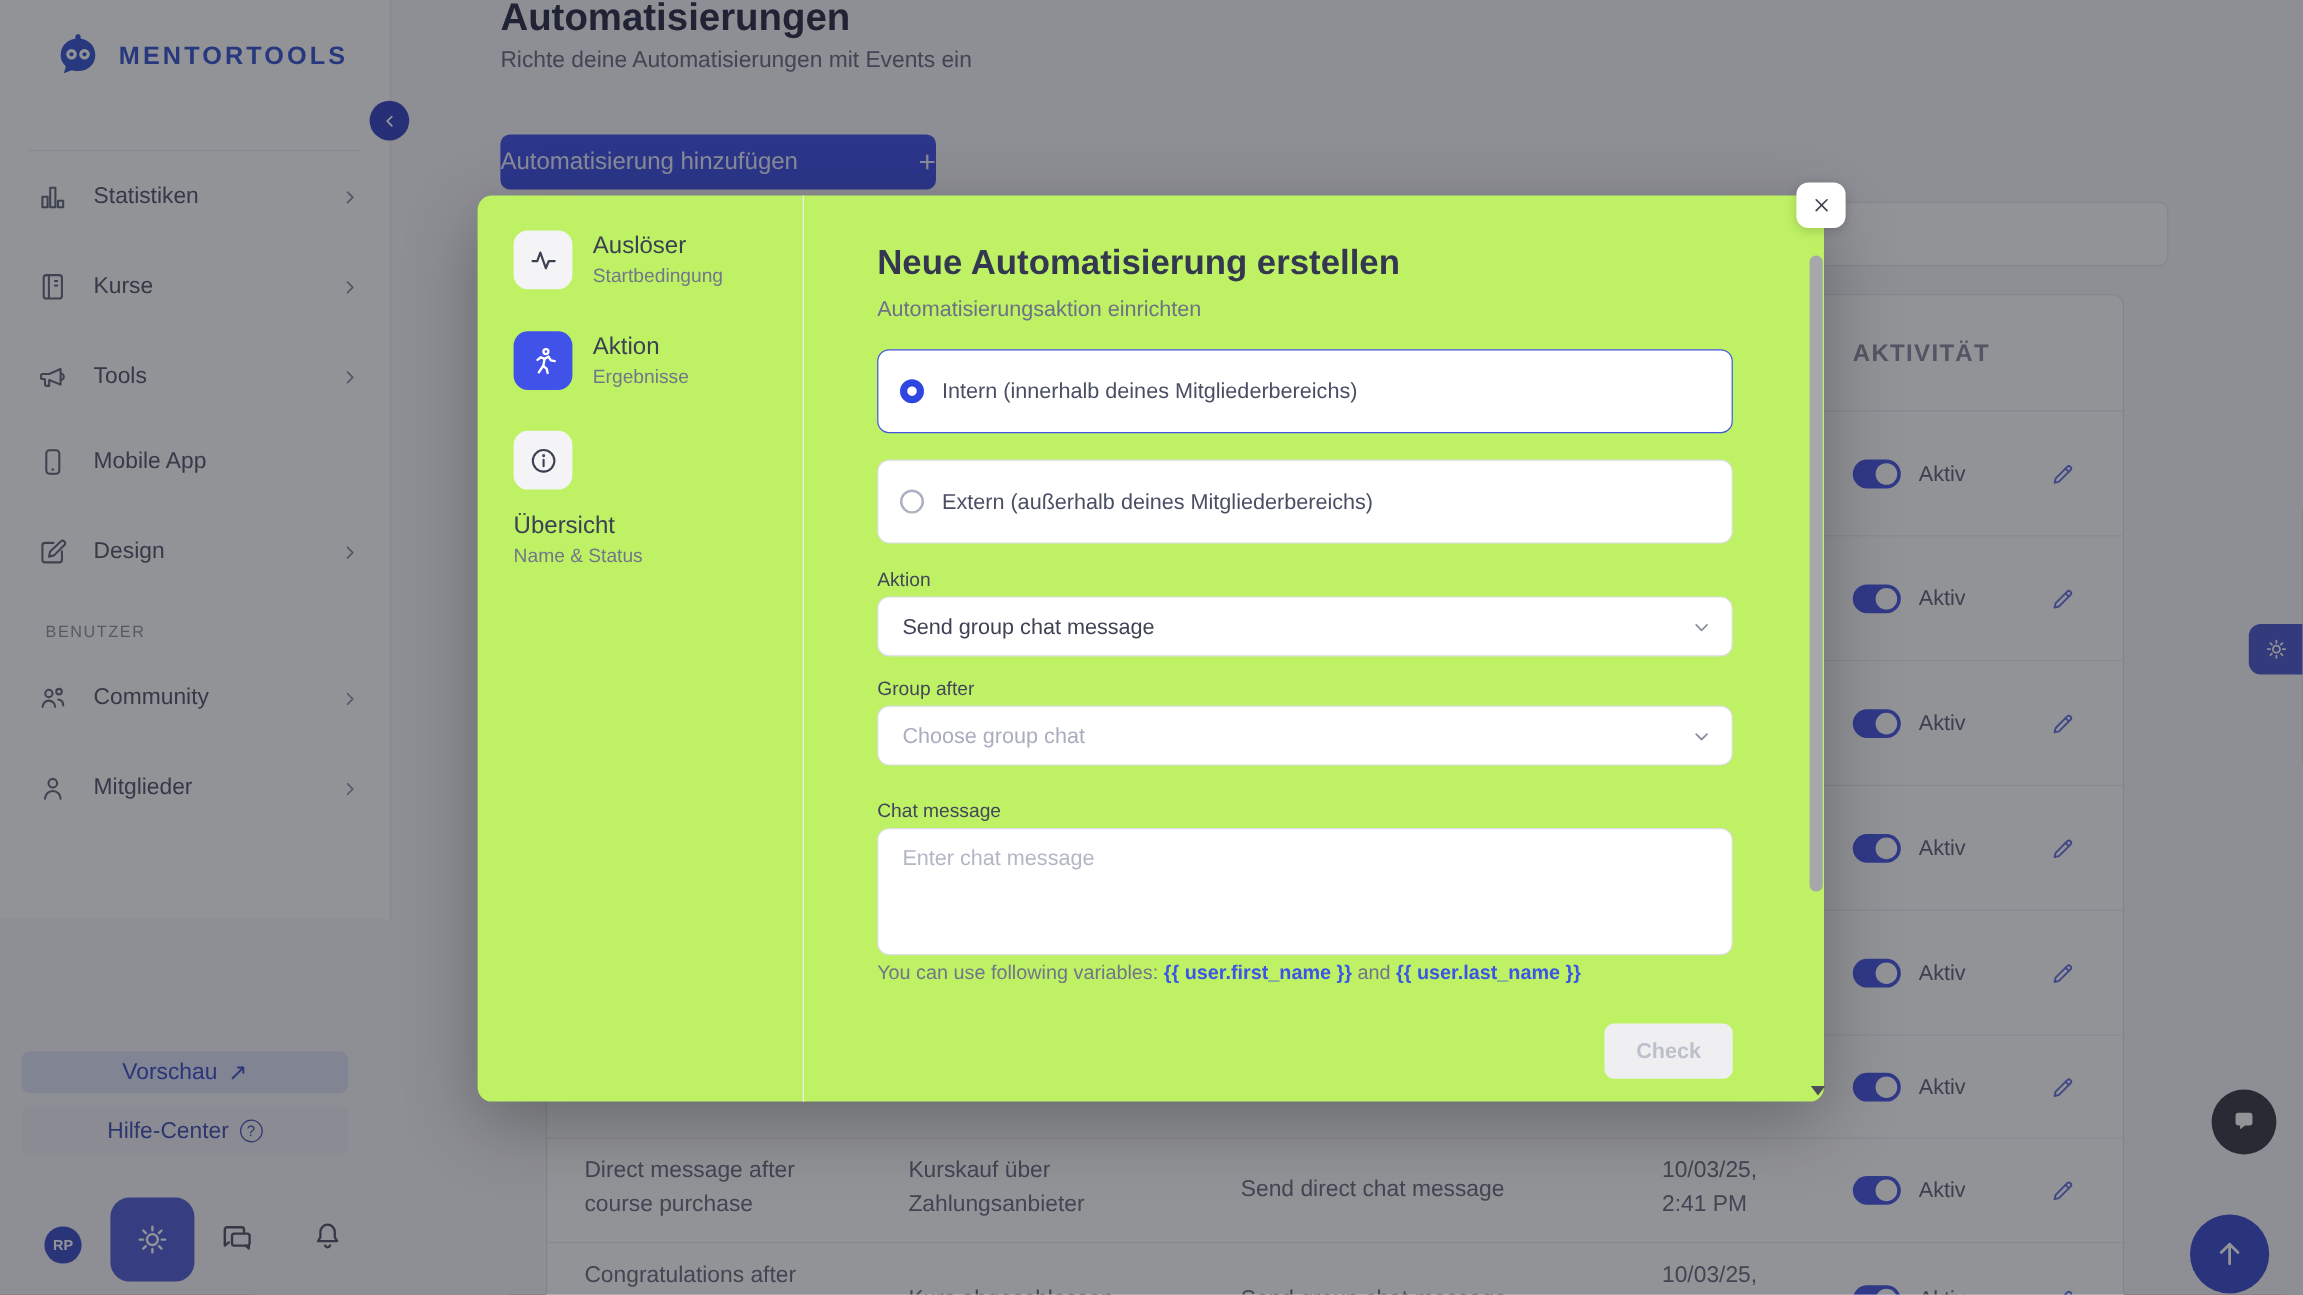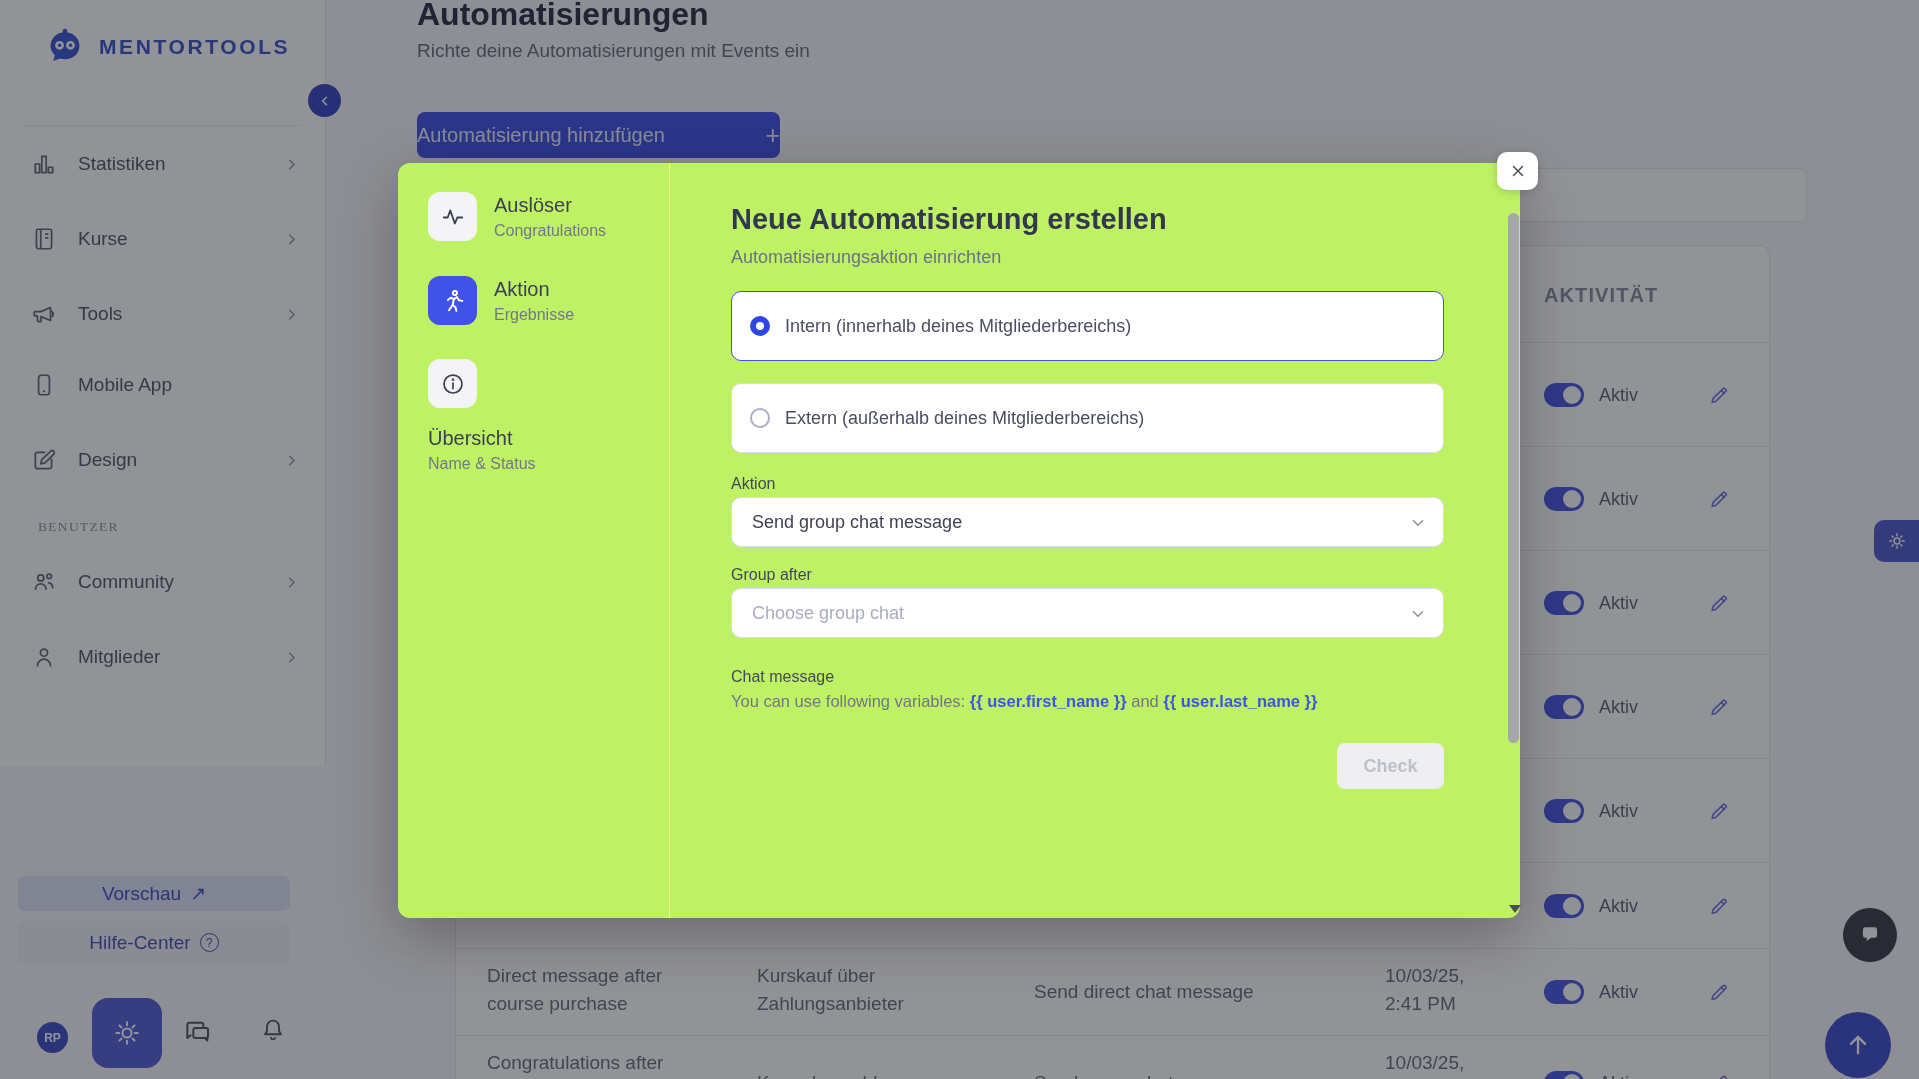--- a/index.html
+++ b/index.html
@@ -9,21 +9,21 @@
 
   
   .sidebar{position:absolute;left:0;top:0;width:326px;height:766px;background:#ffffff;border-right:1px solid #eaeaef;}
   .brand{position:absolute;left:44px;top:26px;display:flex;align-items:center;gap:13px;}
   .brand-text{font-size:21px;font-weight:bold;letter-spacing:2.6px;color:var(--logo,#3d5ad1);}
   .sb-divider{position:absolute;left:24px;right:24px;top:125px;height:1px;background:#ececf1;}
   .nav-item{position:absolute;left:30px;right:26px;height:44px;display:flex;align-items:center;gap:21px;cursor:pointer;}
   .nav-ic{width:27px;height:27px;color:#686c7d;display:flex;align-items:center;justify-content:center;flex:none;}
   .nav-label{font-size:19px;color:#585c6e;}
   .nav-chev{margin-left:auto;color:#8d91a2;display:flex;}
-  .section-label{position:absolute;left:38px;top:519px;font-size:13.5px;letter-spacing:1.3px;color:#9296a5;font-family:Liberation Serif, serif;}
+  .section-label{position:absolute;left:38px;top:519px;font-size:13.5px;letter-spacing:1.3px;color:#9296a5;}
   .preview-btn{position:absolute;left:18px;top:876px;width:272px;height:35px;border-radius:7px;background:#dfe3f7;
                display:flex;align-items:center;justify-content:center;gap:9px;color:#4254cc;font-size:19px;cursor:pointer;}
   .help-btn{position:absolute;left:18px;top:921px;width:272px;height:43px;border-radius:7px;background:#f3f3f7;
             display:flex;align-items:center;justify-content:center;gap:9px;color:#4a57b6;font-size:19px;cursor:pointer;}
   .q-circle{width:19px;height:19px;border:1.4px solid #4a57b6;border-radius:50%;font-size:12.5px;display:flex;
             align-items:center;justify-content:center;}
   .avatar{position:absolute;left:37px;top:1022px;width:31px;height:31px;border-radius:50%;background:#4353c9;
           color:#fff;font-size:12px;font-weight:bold;display:flex;align-items:center;justify-content:center;}
   .gear-btn{position:absolute;left:92px;top:998px;width:70px;height:70px;border-radius:16px;background:#5a63d8;
             display:flex;align-items:center;justify-content:center;color:#fff;cursor:pointer;}
@@ -422,21 +422,21 @@
   <div class="modal">
     <div class="steps">
       <div class="step" style="top:29px;">
         <span class="step-ic">
           <svg width="26" height="26" viewBox="0 0 24 24" fill="none" stroke="currentColor" stroke-width="1.7" stroke-linecap="round" stroke-linejoin="round">
               <path d="M3.5 12.5h3.6L9.5 6l4.2 12 2.3-5.5h4.5"></path>
             </svg>
         </span>
         <span>
           <div class="step-title">Auslöser</div>
-          <div class="step-sub">Congratulations</div>
+          <div class="step-sub">Startbedingung</div>
         </span>
       </div>
       <div class="step active" style="top:113px;">
         <span class="step-ic">
           <svg width="26" height="26" viewBox="0 0 24 24" fill="none" stroke="currentColor" stroke-width="1.8" stroke-linecap="round" stroke-linejoin="round">
               <circle cx="13.8" cy="4.6" r="1.9"></circle>
               <path d="M8.3 20.6l3.3-4.9 2.7 2 .8 3.4"></path>
               <path d="M11.8 15.3l1-5.1 2.9-1.7"></path>
               <path d="M12.8 10.2L9.9 9l-2.6 2"></path>
               <path d="M15.7 8.5l1.9 2.9 3 .5"></path>
@@ -489,20 +489,21 @@
       <div class="select">
         <span class="ph">Choose group chat</span>
         <span class="chev">
           <svg width="18" height="18" viewBox="0 0 24 24" fill="none" stroke="currentColor" stroke-width="2" stroke-linecap="round" stroke-linejoin="round">
               <path d="M6 9l6 6 6-6"></path>
             </svg>
         </span>
       </div>
 
       <div class="f-label lab-msg">Chat message</div>
+      <textarea class="m-textarea" placeholder="Enter chat message" style=""></textarea>
 
       <div class="hint"><span>You can use following variables: </span><span class="var">{{ user.first_name }}</span><span> and </span><span class="var">{{ user.last_name }}</span></div>
 
       <div class="check-row">
         <button class="check-btn">Check</button>
       </div>
     </div>
 
     <div class="scrollbar"></div>
     <div class="scroll-arrow"></div>

